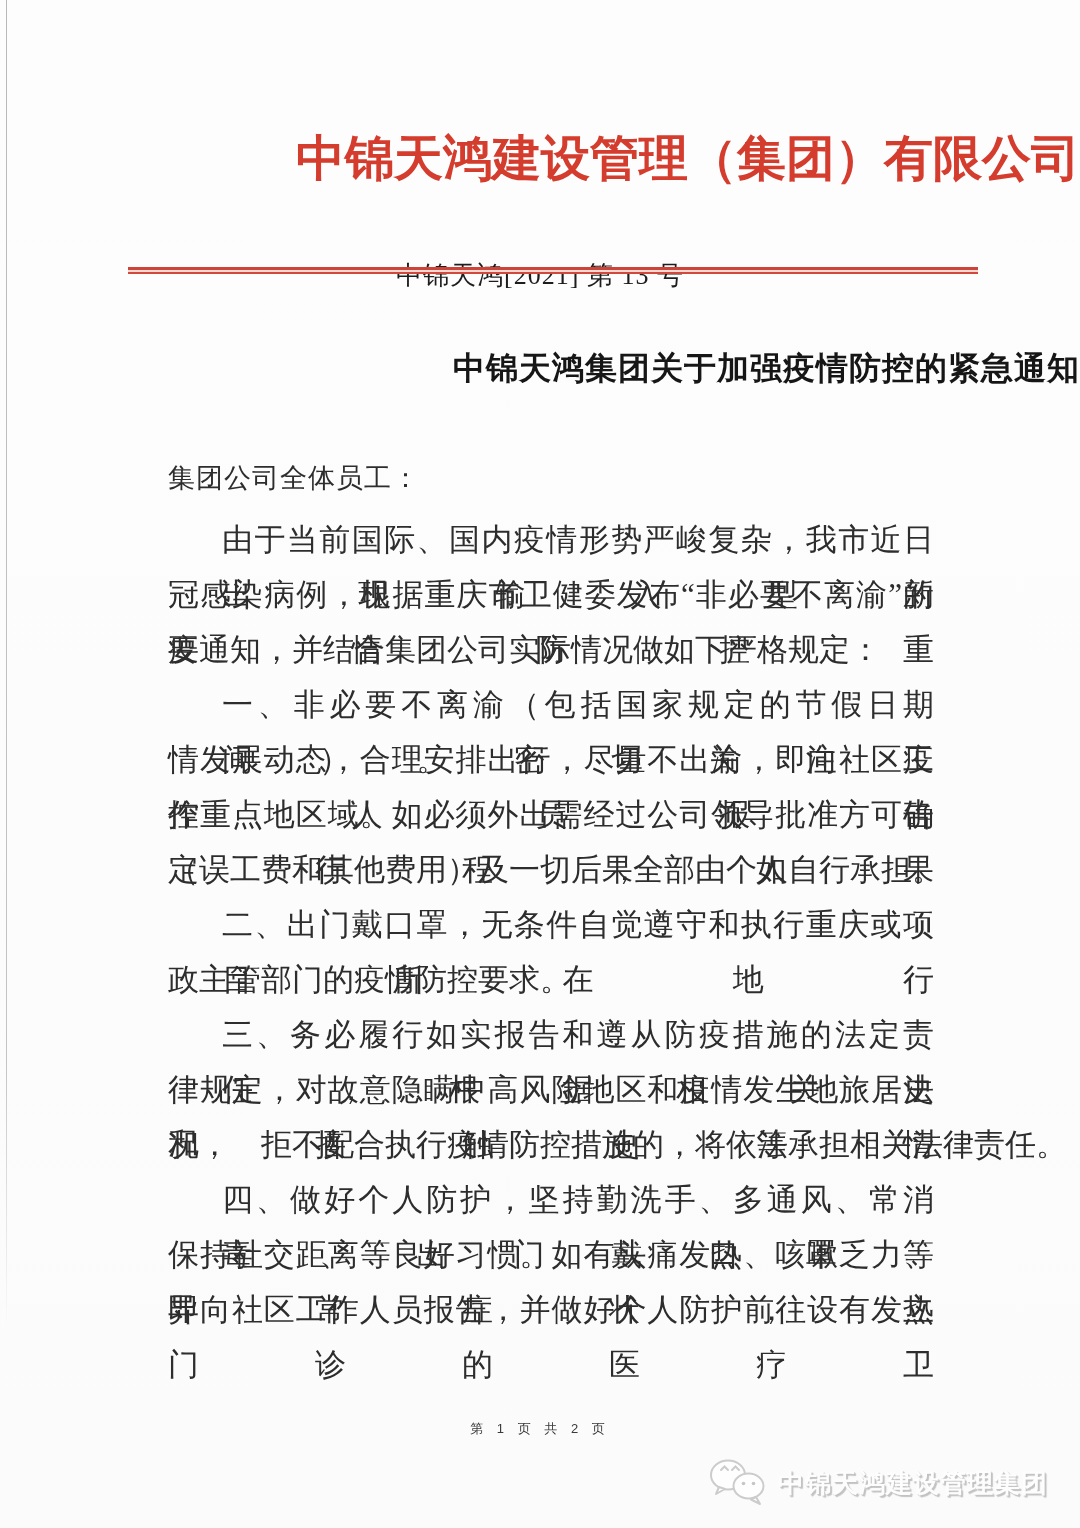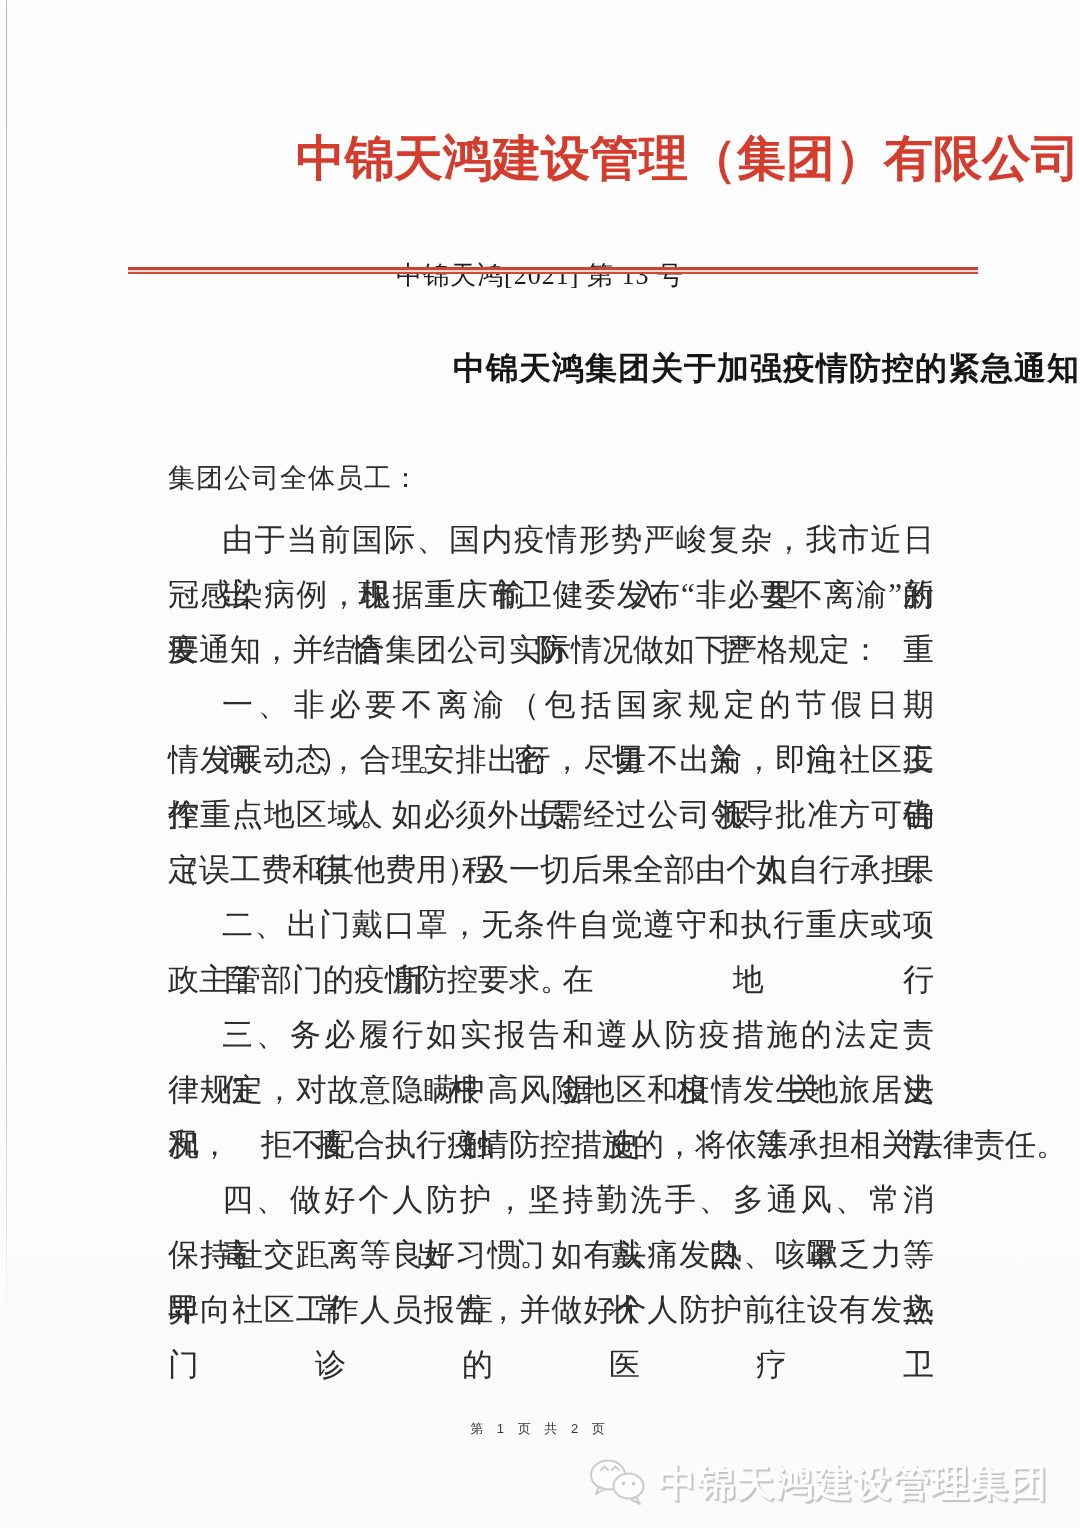--- a/index.html
+++ b/index.html
@@ -77,21 +77,21 @@
     text-align: center;
     font-size: 13px; color: #3a3a3a;
     letter-spacing: 5px;
     font-family: "Liberation Sans", "DejaVu Sans", sans-serif;
   }
   .watermark {
     position: absolute; top: 1456px; right: 32px;
     display: flex; align-items: center; gap: 8px;
   }
   .watermark-text {
-    font-size: 38px; font-weight: bold;
+    font-size: 26px; font-weight: bold;
     color: #fdfdfd;
     text-shadow: 2px 2px 1px #c2c2c2, 1px 1px 0 #d6d6d6;
     letter-spacing: 1px;
     font-family: Liberation Serif, serif;
     white-space: nowrap;
   }
   .wechat-logo { width: 64px; height: 54px; }
 </style>
 </head>
 <body>

